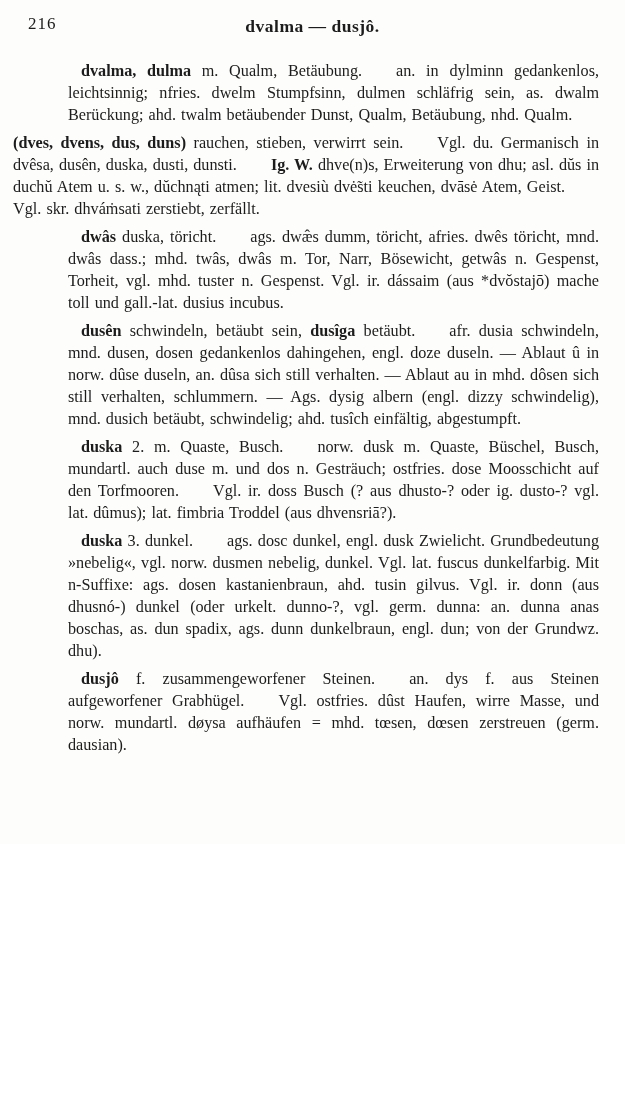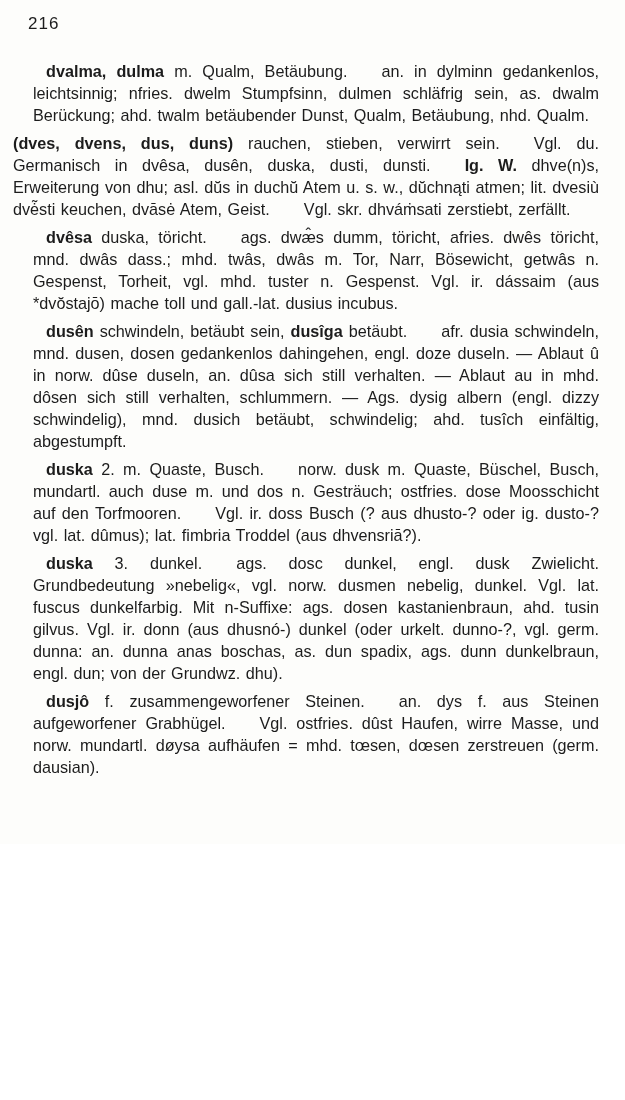--- a/index.html
+++ b/index.html
@@ -2,21 +2,21 @@
 <html><head>
 <meta charset="utf-8">
 <style>
   html, body { margin: 0; padding: 0; }
   .page {
     position: relative;
     width: 625px;
     height: 844px;
     background: #fdfdfb;
     color: #1c1c1c;
-    font-family: Liberation Sans, sans-serif;
+    font-family: Liberation Serif, serif;
     overflow: hidden;
   }
   .page-header {
     position: relative;
     height: 34px;
     padding-top: 16px;
   }
   .page-num {
     position: absolute;
     left: 28px;
@@ -35,43 +35,44 @@
     padding: 10px 26px 0 5px;
     font-size: 16.2px;
     line-height: 22px;
     text-align: justify;
     word-spacing: 1px;
   }
   .entry {
     margin: 0 0 6px 0;
   }
   .entry.lemma {
-    margin-left: 28px;
+    margin-left: 63px;
     text-indent: 13px;
   }
   .entry.root {
     margin-left: 8px;
     text-indent: 0;
   }
   .b { font-weight: bold; }
   .gap {
     display: inline-block;
     width: 34px;
     height: 1px;
   }
 </style>
 </head>
 <body>
 
 <div class="page">
   <div class="page-header">
     <span class="page-num">216</span>
+    <span class="running-title">dvalma — dusjô.</span>
   </div>
   <div class="entries" id="entries">
       <p class="entry lemma"><span class="b">dvalma, dulma</span><span> m. Qualm, Betäubung.</span><span class="gap"></span><span>an. in dylminn gedankenlos, leichtsinnig; nfries. dwelm Stumpfsinn, dulmen schläfrig sein, as. dwalm Berückung; ahd. twalm betäubender Dunst, Qualm, Betäubung, nhd. Qualm.</span></p>
       <p class="entry root"><span class="b">(dves, dvens, dus, duns)</span><span> rauchen, stieben, verwirrt sein.</span><span class="gap"></span><span>Vgl. du. Germanisch in dvêsa, dusên, duska, dusti, dunsti.</span><span class="gap"></span><span class="b">Ig. W.</span><span> dhve(n)s, Erweiterung von dhu; asl. dŭs in duchŭ Atem u. s. w., dŭchnąti atmen; lit. dvesiù dvė̃sti keuchen, dvāsė Atem, Geist.</span><span class="gap"></span><span>Vgl. skr. dhváṁsati zerstiebt, zerfällt.</span></p>
-      <p class="entry lemma"><span class="b">dvêsa</span><span> duska, töricht.</span><span class="gap"></span><span>ags. dwæ̂s dumm, töricht, afries. dwês töricht, mnd. dwâs dass.; mhd. twâs, dwâs m. Tor, Narr, Bösewicht, getwâs n. Gespenst, Torheit, vgl. mhd. tuster n. Gespenst. Vgl. ir. dássaim (aus *dvŏstajō) mache toll und gall.-lat. dusius incubus.</span></p>
+      <p class="entry lemma"><span class="b">dwâs</span><span> duska, töricht.</span><span class="gap"></span><span>ags. dwæ̂s dumm, töricht, afries. dwês töricht, mnd. dwâs dass.; mhd. twâs, dwâs m. Tor, Narr, Bösewicht, getwâs n. Gespenst, Torheit, vgl. mhd. tuster n. Gespenst. Vgl. ir. dássaim (aus *dvŏstajō) mache toll und gall.-lat. dusius incubus.</span></p>
       <p class="entry lemma"><span class="b">dusên</span><span> schwindeln, betäubt sein, </span><span class="b">dusîga</span><span> betäubt.</span><span class="gap"></span><span>afr. dusia schwindeln, mnd. dusen, dosen gedankenlos dahingehen, engl. doze duseln. — Ablaut û in norw. dûse duseln, an. dûsa sich still verhalten. — Ablaut au in mhd. dôsen sich still verhalten, schlummern. — Ags. dysig albern (engl. dizzy schwindelig), mnd. dusich betäubt, schwindelig; ahd. tusîch einfältig, abgestumpft.</span></p>
       <p class="entry lemma"><span class="b">duska</span><span> 2. m. Quaste, Busch.</span><span class="gap"></span><span>norw. dusk m. Quaste, Büschel, Busch, mundartl. auch duse m. und dos n. Gesträuch; ostfries. dose Moosschicht auf den Torfmooren.</span><span class="gap"></span><span>Vgl. ir. doss Busch (? aus dhusto-? oder ig. dusto-? vgl. lat. dûmus); lat. fimbria Troddel (aus dhvensriā?).</span></p>
       <p class="entry lemma"><span class="b">duska</span><span> 3. dunkel.</span><span class="gap"></span><span>ags. dosc dunkel, engl. dusk Zwielicht. Grundbedeutung »nebelig«, vgl. norw. dusmen nebelig, dunkel. Vgl. lat. fuscus dunkelfarbig. Mit n-Suffixe: ags. dosen kastanienbraun, ahd. tusin gilvus. Vgl. ir. donn (aus dhusnó-) dunkel (oder urkelt. dunno-?, vgl. germ. dunna: an. dunna anas boschas, as. dun spadix, ags. dunn dunkelbraun, engl. dun; von der Grundwz. dhu).</span></p>
       <p class="entry lemma"><span class="b">dusjô</span><span> f. zusammengeworfener Steinen.</span><span class="gap"></span><span>an. dys f. aus Steinen aufgeworfener Grabhügel.</span><span class="gap"></span><span>Vgl. ostfries. dûst Haufen, wirre Masse, und norw. mundartl. døysa aufhäufen = mhd. tœsen, dœsen zerstreuen (germ. dausian).</span></p>
     </div>
 </div>
 
 </body></html>

